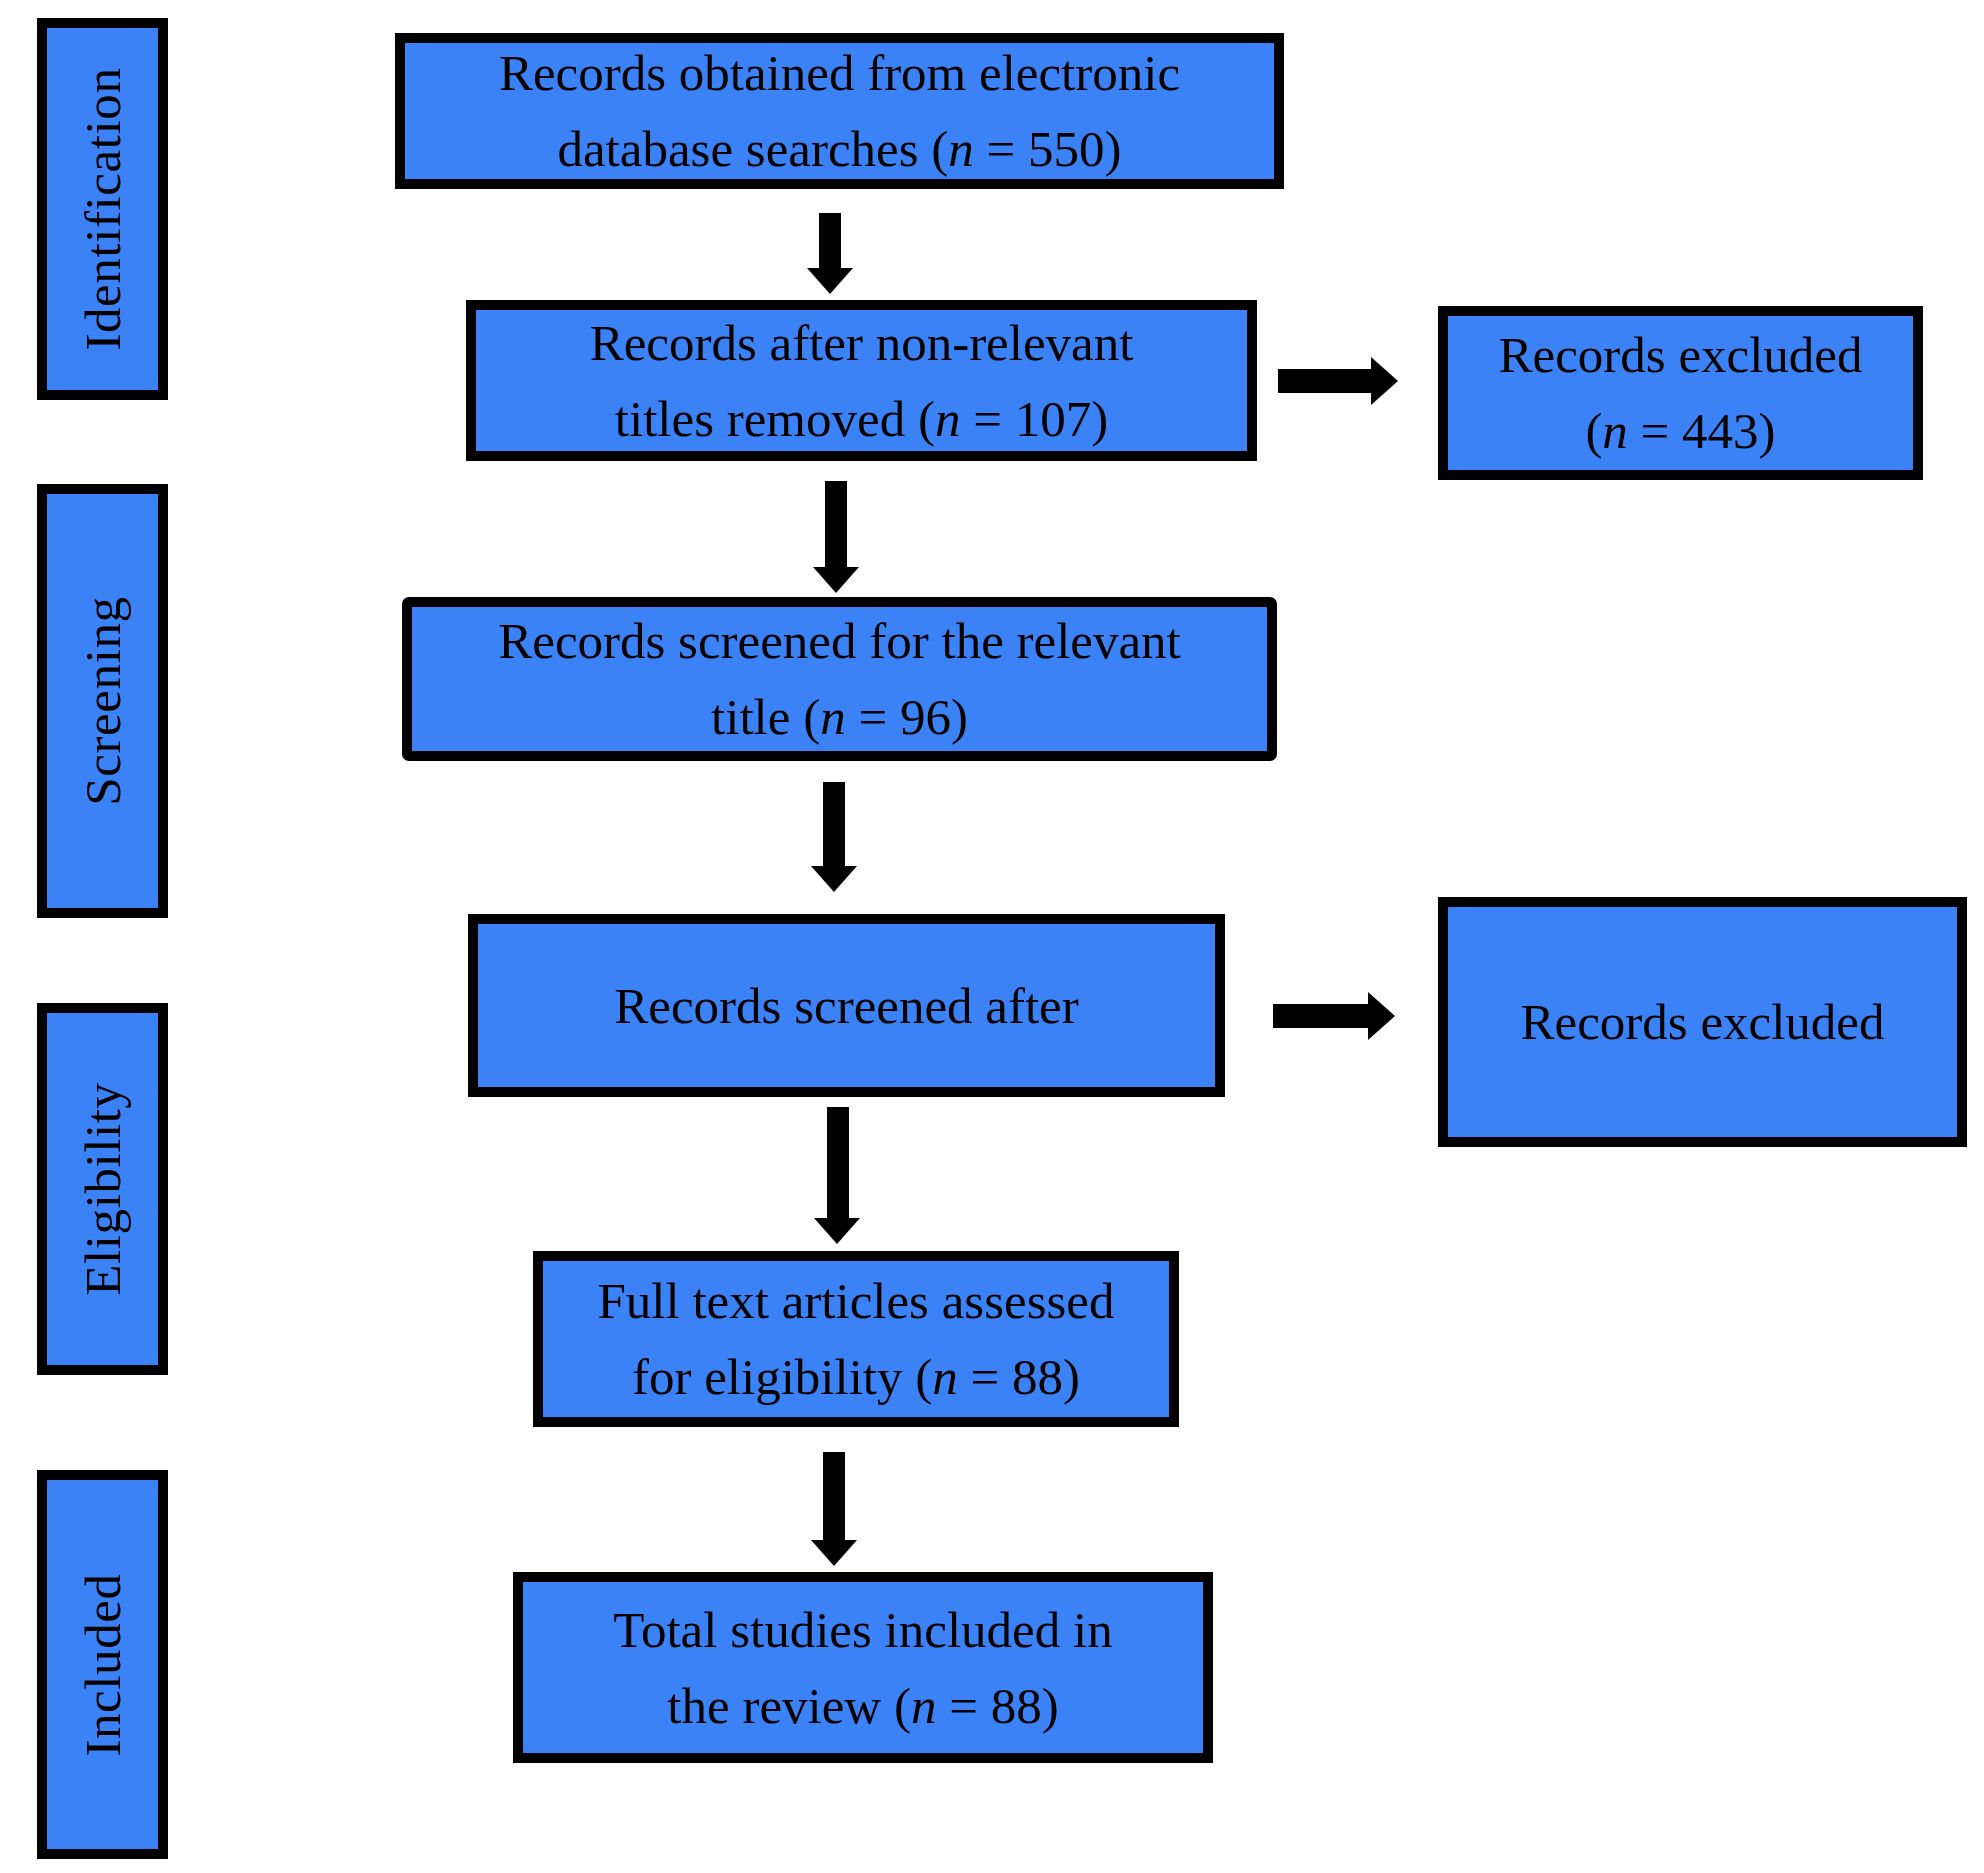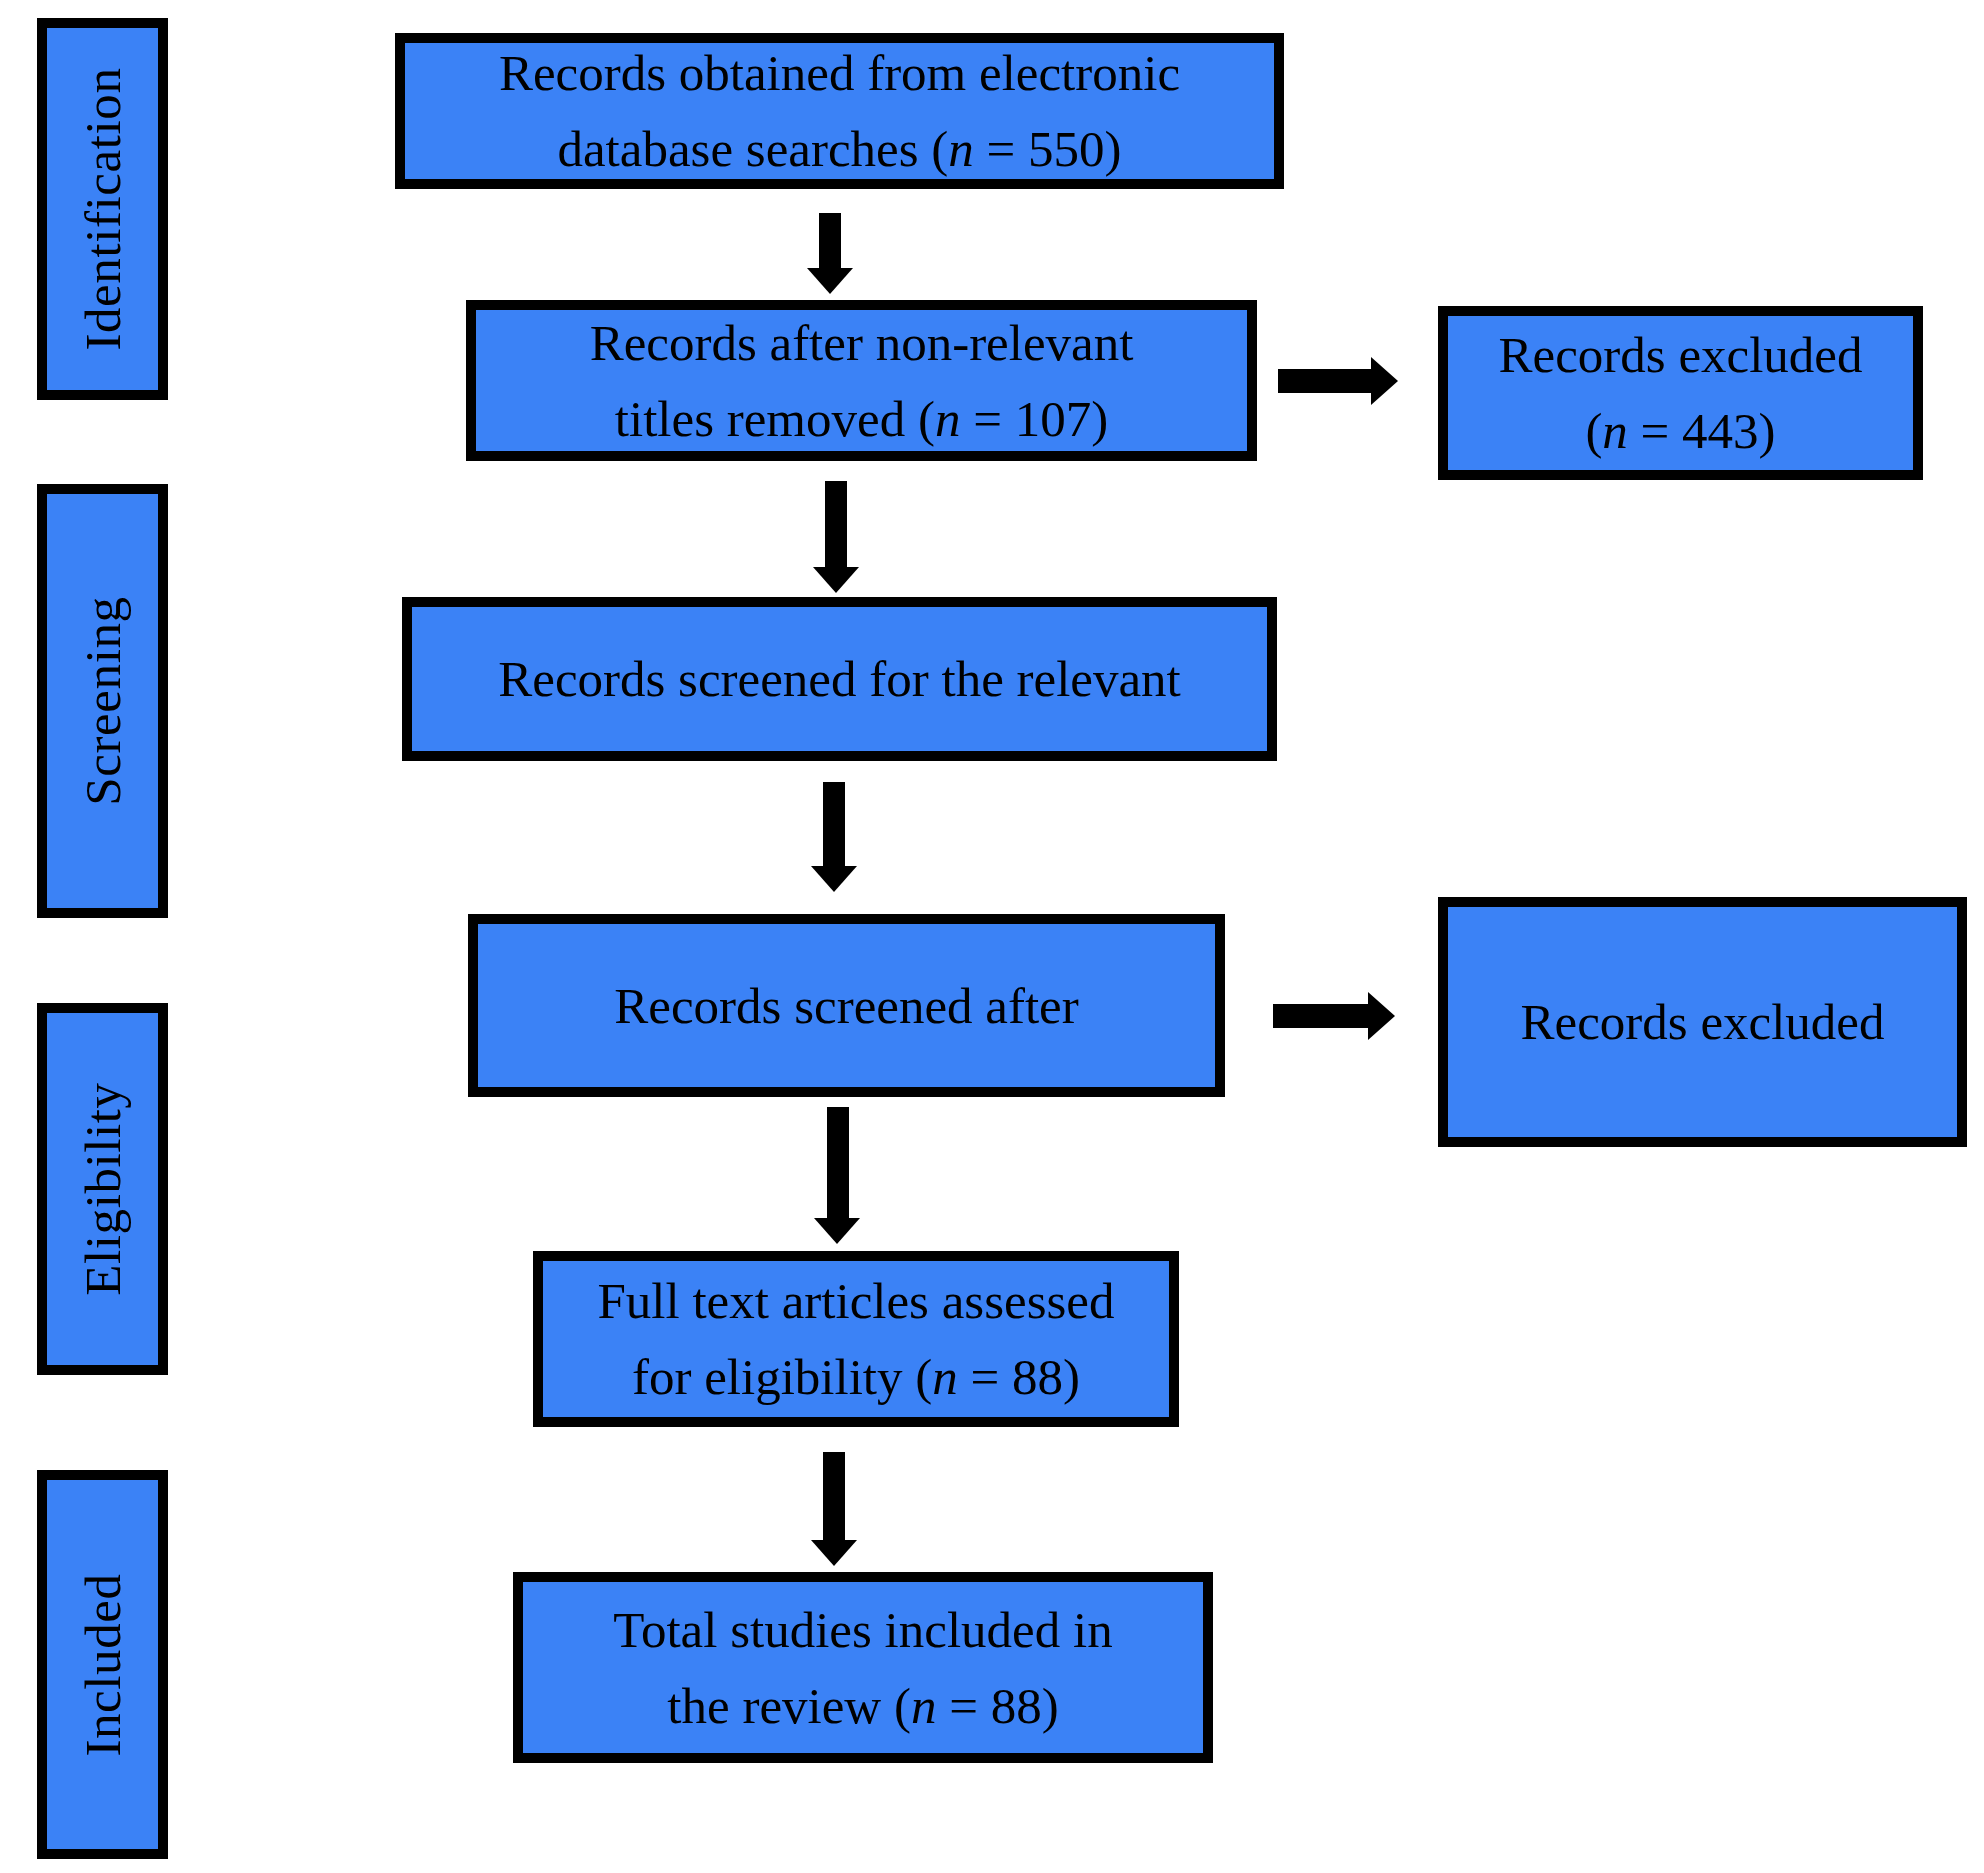--- a/index.html
+++ b/index.html
@@ -75,22 +75,23 @@
   <div class="box" style="left:395px;top:33px;width:889px;height:156px;">
     <span class="flow-line">Records obtained from electronic</span>
     <span class="flow-line">database searches (<i>n</i> = 550)</span>
   </div>
 
   <div class="box" style="left:466px;top:300px;width:791px;height:161px;">
     <span class="flow-line">Records after non-relevant</span>
     <span class="flow-line">titles removed (<i>n</i> = 107)</span>
   </div>
 
-  <div class="box" style="left:402px;top:597px;width:875px;height:164px;">
+  <div class="box" style="left:402px;top:597px;width:875px;height:164px;border-radius:7px;">
     <span class="flow-line">Records screened for the relevant</span>
+    <span class="flow-line">title (<i>n</i> = 96)</span>
   </div>
 
   <div class="box" style="left:468px;top:898px;width:757px;height:183px;margin-top:16px;">
     <span class="flow-line">Records screened after</span>
   </div>
 
   <div class="box" style="left:533px;top:1251px;width:646px;height:176px;">
     <span class="flow-line">Full text articles assessed</span>
     <span class="flow-line">for eligibility  (<i>n</i> = 88)</span>
   </div>

